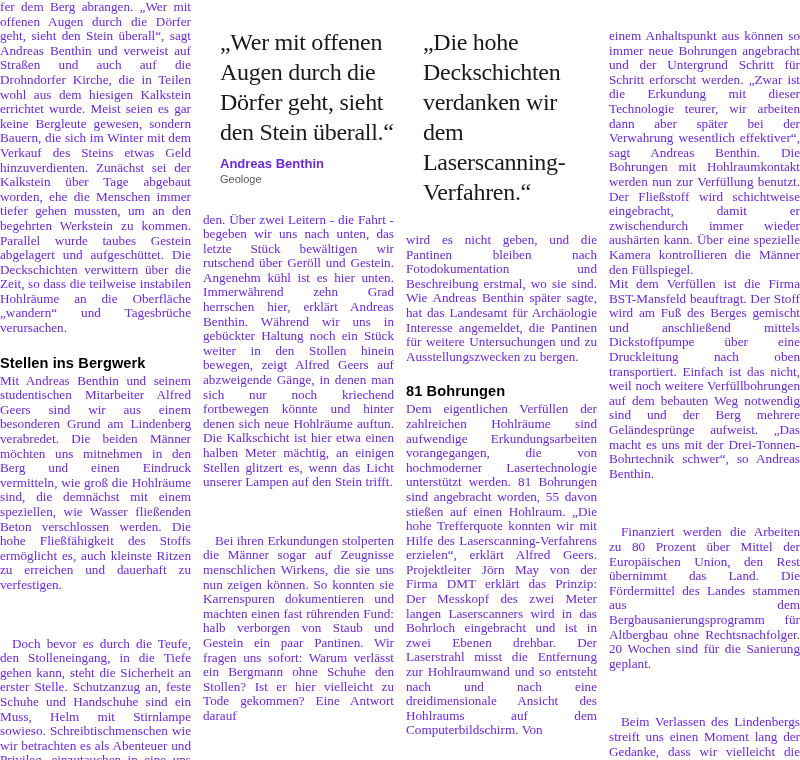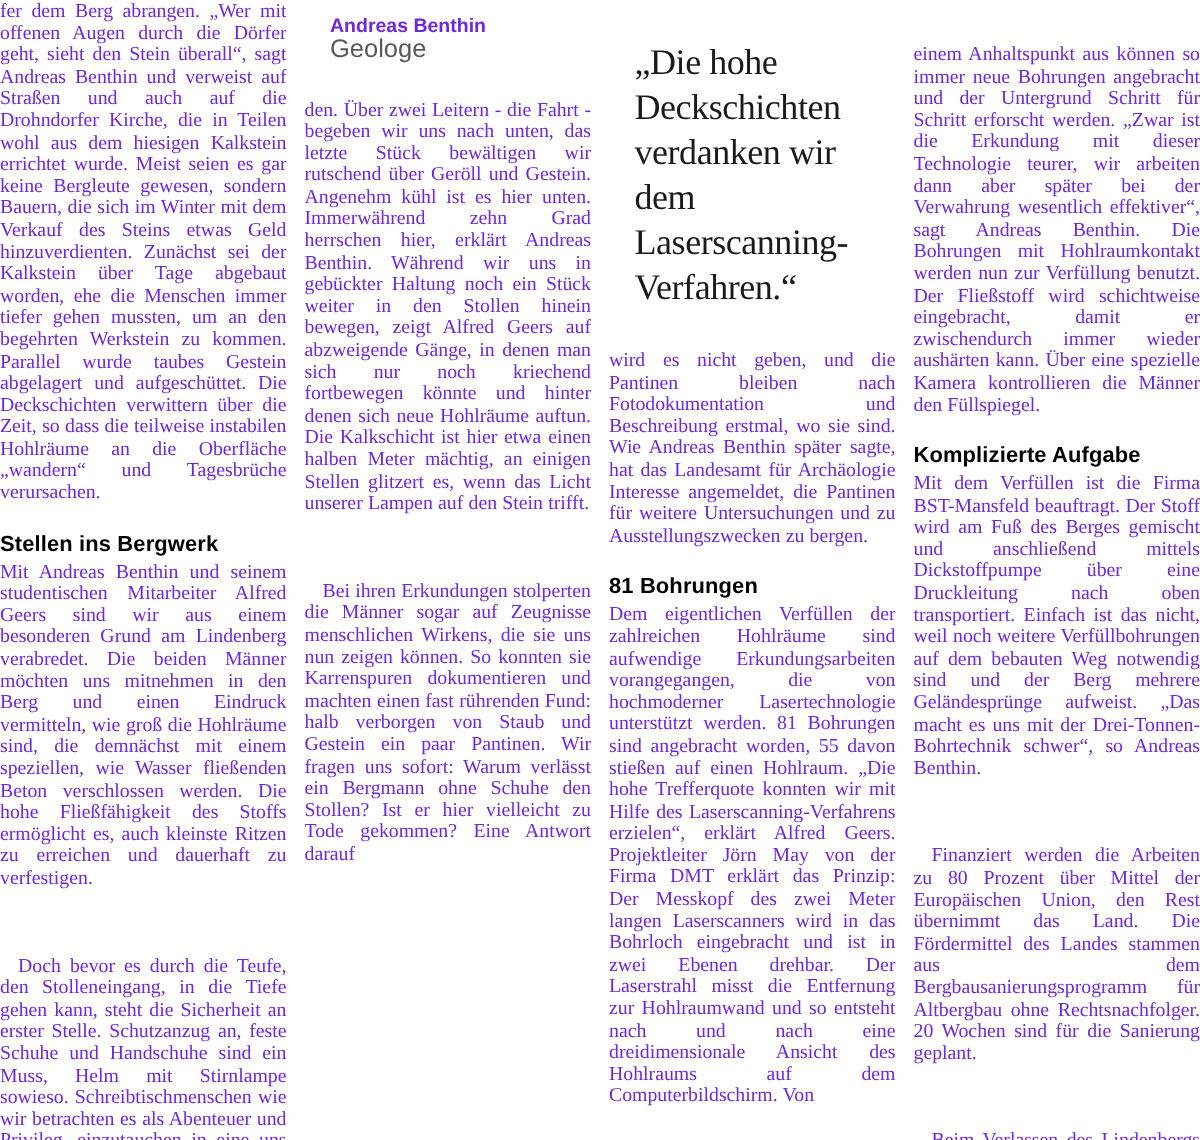--- a/index.html
+++ b/index.html
@@ -66,21 +66,21 @@
     margin-top: 9px;
     font-family: "Liberation Sans", "DejaVu Sans", sans-serif;
   }
   .attribution-name {
     font-weight: bold;
     font-size: 13px;
     line-height: 15.5px;
     color: #6d28d9;
   }
   .attribution-role {
-    font-size: 17px;
+    font-size: 11px;
     line-height: 15px;
     color: #585858;
   }
   .after-quote {
     margin-top: 26px !important;
   }
   .col-4 {
     padding-top: 29px;
   }
 </style>
@@ -90,36 +90,36 @@
 <div class="page">
 
   <div class="col col-1">
     <p>fer dem Berg abrangen. „Wer mit offenen Augen durch die Dörfer geht, sieht den Stein überall“, sagt Andreas Benthin und verweist auf Straßen und auch auf die Drohndorfer Kirche, die in Teilen wohl aus dem hiesigen Kalkstein errichtet wurde. Meist seien es gar keine Bergleute gewesen, sondern Bauern, die sich im Winter mit dem Verkauf des Steins etwas Geld hinzuverdienten. Zunächst sei der Kalkstein über Tage abgebaut worden, ehe die Menschen immer tiefer gehen mussten, um an den begehrten Werkstein zu kommen. Parallel wurde taubes Gestein abgelagert und aufgeschüttet. Die Deckschichten verwittern über die Zeit, so dass die teilweise instabilen Hohlräume an die Oberfläche „wandern“ und Tagesbrüche verursachen.</p>
     <h3 class="section-heading">Stellen ins Bergwerk</h3>
     <p>Mit Andreas Benthin und seinem studentischen Mitarbeiter Alfred Geers sind wir aus einem besonderen Grund am Lindenberg verabredet. Die beiden Männer möchten uns mitnehmen in den Berg und einen Eindruck vermitteln, wie groß die Hohlräume sind, die demnächst mit einem speziellen, wie Wasser fließenden Beton verschlossen werden. Die hohe Fließfähigkeit des Stoffs ermöglicht es, auch kleinste Ritzen zu erreichen und dauerhaft zu verfestigen.</p>
     <p class="indent">Doch bevor es durch die Teufe, den Stolleneingang, in die Tiefe gehen kann, steht die Sicherheit an erster Stelle. Schutzanzug an, feste Schuhe und Handschuhe sind ein Muss, Helm mit Stirnlampe sowieso. Schreibtischmenschen wie wir betrachten es als Abenteuer und Privileg, einzutauchen in eine uns fremde Welt und dabei fachkundig begleitet zu wer-</p>
   </div>
 
   <div class="col col-2">
+    <div class="pull-quote">„Wer mit offenen Augen durch die Dörfer geht, sieht den Stein überall.“</div>
     <div class="attribution">
       <div class="attribution-name">Andreas Benthin</div>
       <div class="attribution-role">Geologe</div>
     </div>
     <p class="after-quote">den. Über zwei Leitern - die Fahrt - begeben wir uns nach unten, das letzte Stück bewältigen wir rutschend über Geröll und Gestein. Angenehm kühl ist es hier unten. Immerwährend zehn Grad herrschen hier, erklärt Andreas Benthin. Während wir uns in gebückter Haltung noch ein Stück weiter in den Stollen hinein bewegen, zeigt Alfred Geers auf abzweigende Gänge, in denen man sich nur noch kriechend fortbewegen könnte und hinter denen sich neue Hohlräume auftun. Die Kalkschicht ist hier etwa einen halben Meter mächtig, an einigen Stellen glitzert es, wenn das Licht unserer Lampen auf den Stein trifft.</p>
     <p class="indent">Bei ihren Erkundungen stolperten die Männer sogar auf Zeugnisse menschlichen Wirkens, die sie uns nun zeigen können. So konnten sie Karrenspuren dokumentieren und machten einen fast rührenden Fund: halb verborgen von Staub und Gestein ein paar Pantinen. Wir fragen uns sofort: Warum verlässt ein Bergmann ohne Schuhe den Stollen? Ist er hier vielleicht zu Tode gekommen? Eine Antwort darauf</p>
   </div>
 
   <div class="col col-3">
     <div class="pull-quote">„Die hohe Deckschichten verdanken wir dem Laserscanning-Verfahren.“</div>
     <p class="after-quote">wird es nicht geben, und die Pantinen bleiben nach Fotodokumentation und Beschreibung erstmal, wo sie sind. Wie Andreas Benthin später sagte, hat das Landesamt für Archäologie Interesse angemeldet, die Pantinen für weitere Untersuchungen und zu Ausstellungszwecken zu bergen.</p>
     <h3 class="section-heading">81 Bohrungen</h3>
     <p>Dem eigentlichen Verfüllen der zahlreichen Hohlräume sind aufwendige Erkundungsarbeiten vorangegangen, die von hochmoderner Lasertechnologie unterstützt werden. 81 Bohrungen sind angebracht worden, 55 davon stießen auf einen Hohlraum. „Die hohe Trefferquote konnten wir mit Hilfe des Laserscanning-Verfahrens erzielen“, erklärt Alfred Geers. Projektleiter Jörn May von der Firma DMT erklärt das Prinzip: Der Messkopf des zwei Meter langen Laserscanners wird in das Bohrloch eingebracht und ist in zwei Ebenen drehbar. Der Laserstrahl misst die Entfernung zur Hohlraumwand und so entsteht nach und nach eine dreidimensionale Ansicht des Hohlraums auf dem Computerbildschirm. Von</p>
   </div>
 
   <div class="col col-4">
     <p>einem Anhaltspunkt aus können so immer neue Bohrungen angebracht und der Untergrund Schritt für Schritt erforscht werden. „Zwar ist die Erkundung mit dieser Technologie teurer, wir arbeiten dann aber später bei der Verwahrung wesentlich effektiver“, sagt Andreas Benthin. Die Bohrungen mit Hohlraumkontakt werden nun zur Verfüllung benutzt. Der Fließstoff wird schichtweise eingebracht, damit er zwischendurch immer wieder aushärten kann. Über eine spezielle Kamera kontrollieren die Männer den Füllspiegel.</p>
-    <h3 class="section-heading">Komplizierte Aufgabe</h3>
     <p>Mit dem Verfüllen ist die Firma BST-Mansfeld beauftragt. Der Stoff wird am Fuß des Berges gemischt und anschließend mittels Dickstoffpumpe über eine Druckleitung nach oben transportiert. Einfach ist das nicht, weil noch weitere Verfüllbohrungen auf dem bebauten Weg notwendig sind und der Berg mehrere Geländesprünge aufweist. „Das macht es uns mit der Drei-Tonnen-Bohrtechnik schwer“, so Andreas Benthin.</p>
     <p class="indent">Finanziert werden die Arbeiten zu 80 Prozent über Mittel der Europäischen Union, den Rest übernimmt das Land. Die Fördermittel des Landes stammen aus dem Bergbausanierungsprogramm für Altbergbau ohne Rechtsnachfolger. 20 Wochen sind für die Sanierung geplant.</p>
     <p class="indent">Beim Verlassen des Lindenbergs streift uns einen Moment lang der Gedanke, dass wir vielleicht die letzten waren, die dieses alte Bergwerk betreten haben, ehe es für immer verfüllt und geschlossen ist.</p>
   </div>
 
 </div>
 
 </body></html>

